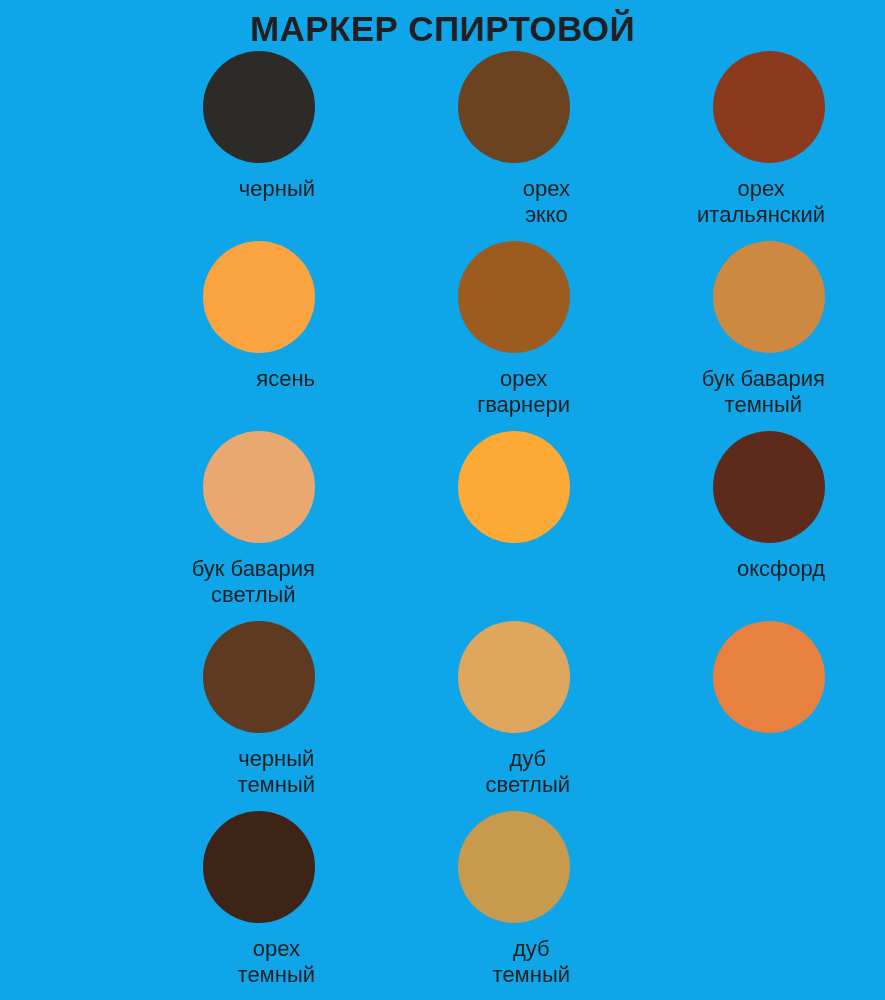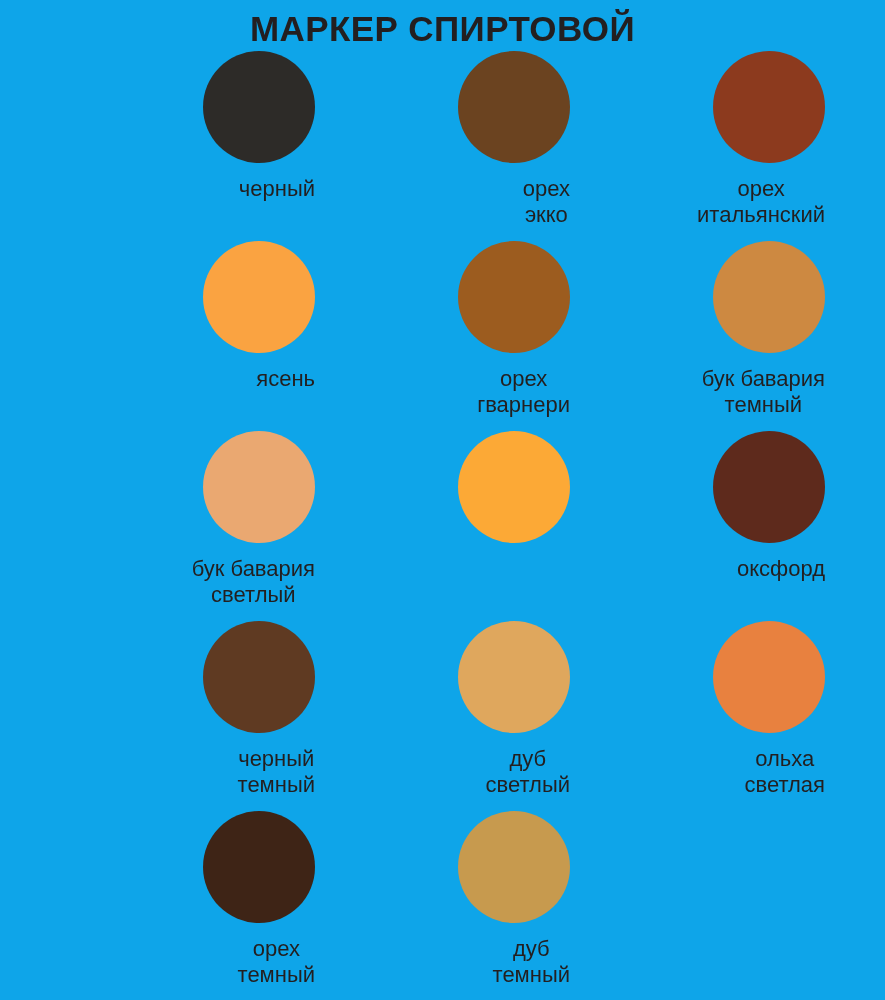--- a/index.html
+++ b/index.html
@@ -118,22 +118,20 @@
         <div class="swatch-label">черный
 темный</div>
       </div>
       <div class="swatch-cell">
         <div class="swatch-dot" style="background-color: rgb(223, 167, 93);"></div>
         <div class="swatch-label">дуб
 светлый</div>
       </div>
       <div class="swatch-cell">
         <div class="swatch-dot" style="background-color: rgb(232, 129, 63);"></div>
-        <div class="swatch-label">ольха
-светлая</div>
       </div>
       <div class="swatch-cell">
         <div class="swatch-dot" style="background-color: rgb(62, 36, 22);"></div>
         <div class="swatch-label">орех
 темный</div>
       </div>
       <div class="swatch-cell">
         <div class="swatch-dot" style="background-color: rgb(199, 154, 78);"></div>
         <div class="swatch-label">дуб
 темный</div>

